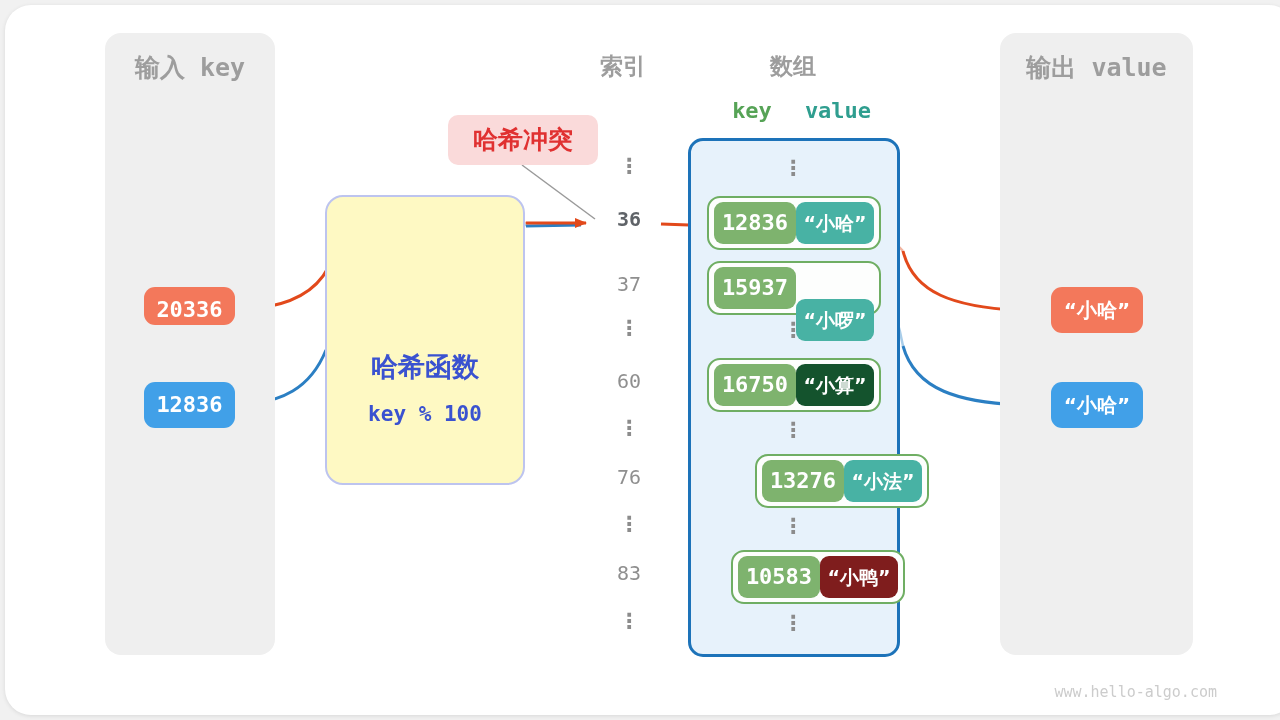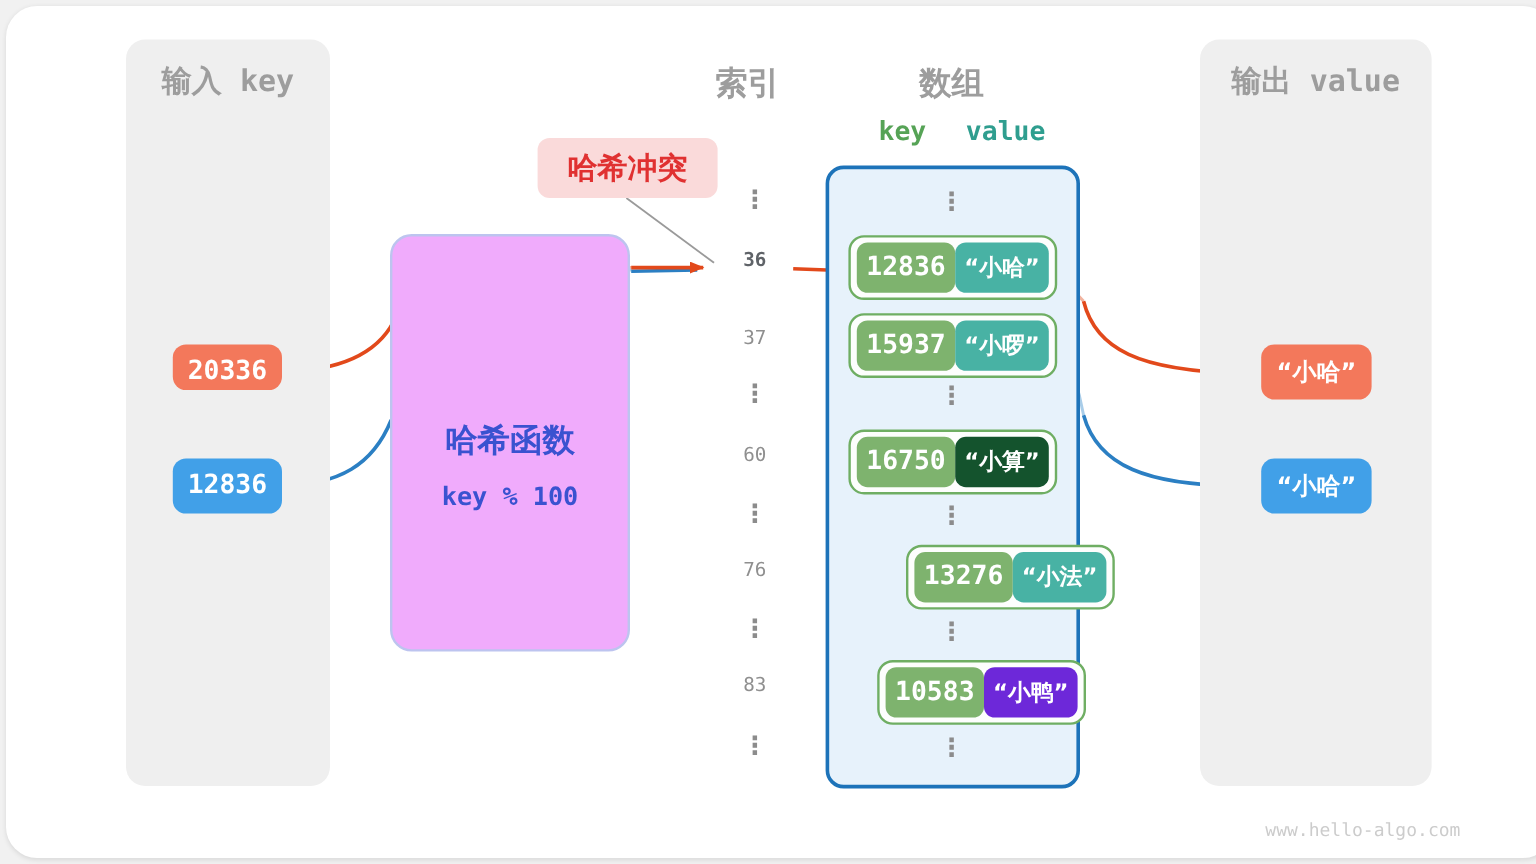--- a/index.html
+++ b/index.html
@@ -27,50 +27,50 @@
   
   .chip{
     position:absolute;border-radius:11px;color:#ffffff;text-align:center;
   }
   .chip.num{
     font-family:"DejaVu Sans Mono",monospace;font-weight:bold;font-size:22px;
   }
   .chip.word{font-size:20px;font-weight:bold;}
   
   .hash-box{
-    position:absolute;left:320px;top:190px;width:200px;height:348px;
-    background:#f0abfc;border:2px solid #bdc4ef;border-radius:18px;box-sizing:border-box;
+    position:absolute;left:320px;top:190px;width:200px;height:290px;
+    background:#fef9c3;border:2px solid #bdc4ef;border-radius:18px;box-sizing:border-box;
   }
   .hash-title{
     position:absolute;left:0;top:152px;width:100%;text-align:center;
     font-size:27px;font-weight:bold;color:#3a52d0;
   }
   .hash-formula{
     position:absolute;left:0;top:205px;width:100%;text-align:center;
     font-size:21px;color:#3a52d0;font-family:"DejaVu Sans Mono",monospace;font-weight:bold;
   }
   
   .collision{
     position:absolute;left:443px;top:110px;width:150px;height:50px;line-height:50px;
     background:#fadada;border-radius:10px;text-align:center;
     font-size:25px;font-weight:bold;color:#e03131;
   }
   
   .col-header{
     position:absolute;top:46px;height:32px;text-align:center;
-    font-size:27px;font-weight:bold;color:#9d9d9d;
+    font-size:23px;font-weight:bold;color:#9d9d9d;
   }
   .kv-head{
     position:absolute;top:93px;height:28px;text-align:center;
     font-family:"DejaVu Sans Mono",monospace;font-weight:bold;font-size:22px;
   }
   
   .idx-item{
     position:absolute;left:584px;width:80px;text-align:center;
-    font-family:"DejaVu Sans Mono",monospace;font-size:16px;color:#8f8f8f;
+    font-family:"DejaVu Sans Mono",monospace;font-size:20px;color:#8f8f8f;
   }
   .idx-item.em{font-weight:bold;color:#5f6368;}
   .ell{
     font-family:"DejaVu Sans",sans-serif;font-weight:bold;font-size:21px;color:#8c8c8c;
     letter-spacing:0;
   }
   
   .array-box{
     position:absolute;left:683px;top:133px;width:212px;height:519px;
     background:#e7f2fb;border:3px solid #1d73b9;border-radius:15px;box-sizing:border-box;
@@ -166,36 +166,36 @@
 
   <div class="array-box"></div>
   <div id="array-rows">
       <div class="arr-ell ell" style="top: 151px;">⋮</div>
       <div class="pair" style="top: 191px;">
         <div class="k" style="background: rgb(126, 179, 110);">12836</div>
         <div class="v" style="background: rgb(72, 178, 164);">“小哈”</div>
       </div>
       <div class="pair" style="top: 256px;">
         <div class="k" style="background: rgb(126, 179, 110);">15937</div>
-        <div class="v" style="background: rgb(72, 178, 164);">“小啰”</div>
+        <div class="v" style="background: rgb(72, 178, 164); margin-top: 32px;">“小啰”</div>
       </div>
       <div class="arr-ell ell" style="top: 313px;">⋮</div>
       <div class="pair" style="top: 353px;">
         <div class="k" style="background: rgb(126, 179, 110);">16750</div>
         <div class="v" style="background: #14532d;">“小算”</div>
       </div>
       <div class="arr-ell ell" style="top: 413px;">⋮</div>
       <div class="pair" style="top: 449px; margin-left: 48px;">
         <div class="k" style="background: rgb(126, 179, 110);">13276</div>
         <div class="v" style="background: rgb(72, 178, 164);">“小法”</div>
       </div>
       <div class="arr-ell ell" style="top: 509px;">⋮</div>
       <div class="pair" style="top: 545px; margin-left: 24px;">
         <div class="k" style="background: rgb(126, 179, 110);">10583</div>
-        <div class="v" style="background: #6d28d9;">“小鸭”</div>
+        <div class="v" style="background: #7f1d1d;">“小鸭”</div>
       </div>
       <div class="arr-ell ell" style="top: 606px;">⋮</div>
     </div>
 
   <div class="panel" style="left:995px;width:193px;">
     <div class="panel-title">输出 value</div>
   </div>
   <div id="output-values">
       <div class="chip word" style="left: 1046px; width: 92px; top: 282px; height: 46px; line-height: 46px; background: rgb(243, 120, 91);">“小哈”</div>
       <div class="chip word" style="left: 1046px; width: 92px; top: 377px; height: 46px; line-height: 46px; background: rgb(65, 160, 232);">“小哈”</div>

